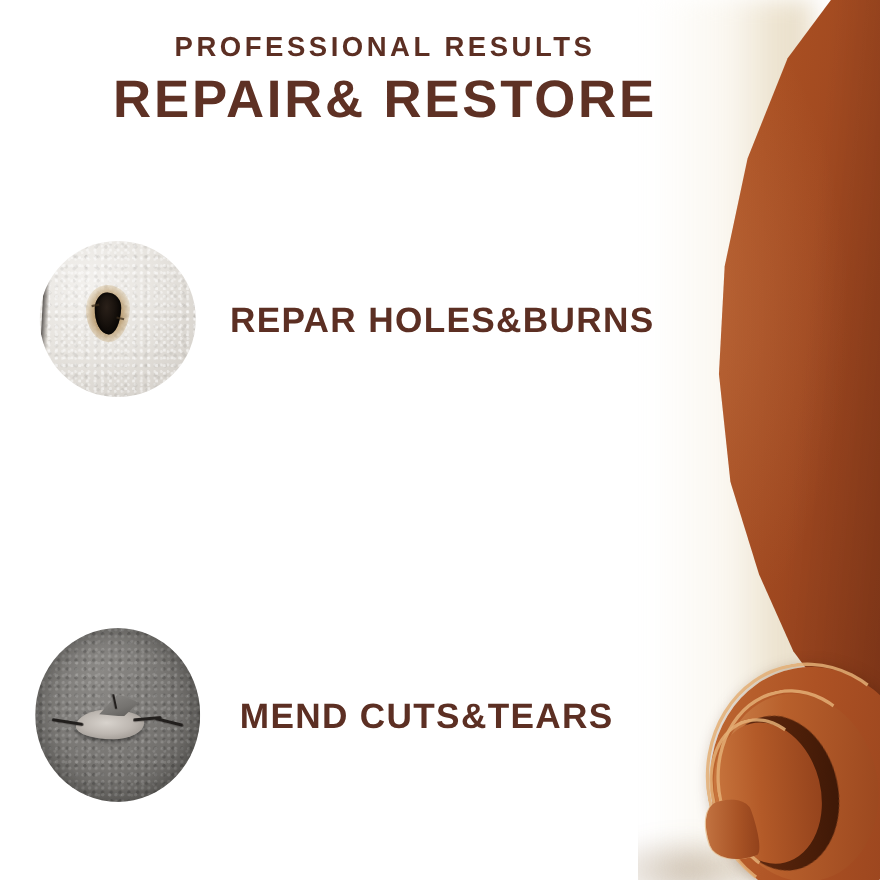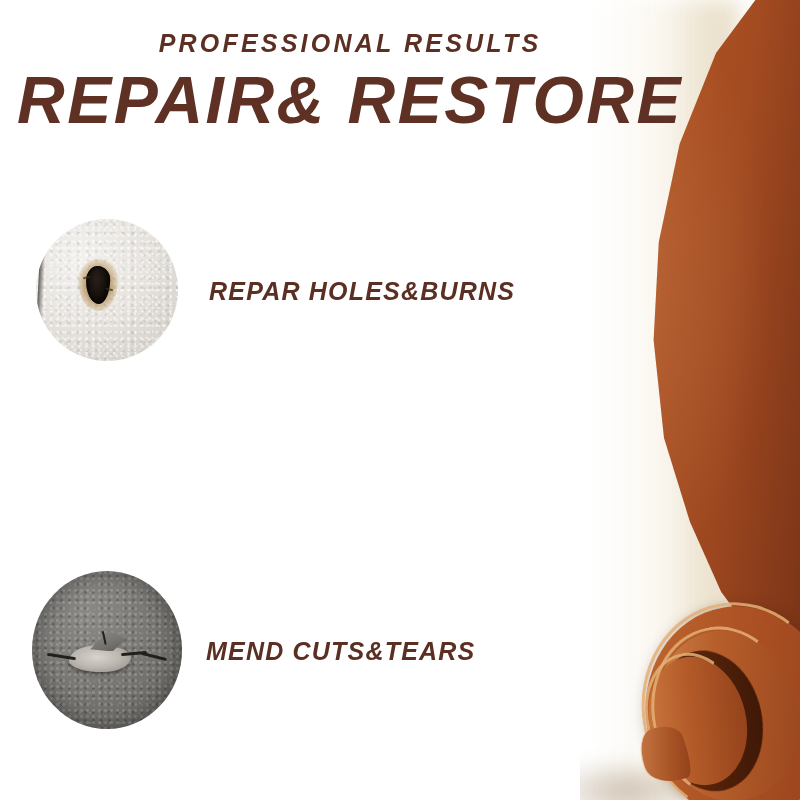--- a/index.html
+++ b/index.html
@@ -13,21 +13,20 @@
     background: #ffffff;
     font-family: "Liberation Sans", sans-serif;
     overflow: hidden;
   }
   .poster {
     position: relative;
     width: 800px;
     height: 800px;
     background: #ffffff;
     overflow: hidden;
-    font-style: italic;
   }
 
   
   .headings {
     position: absolute;
     left: 0;
     top: 30px;
     width: 700px;
     text-align: center;
     z-index: 40;
@@ -37,21 +36,21 @@
     font-size: 25px;
     font-weight: bold;
     letter-spacing: 3.2px;
     color: #5c2f23;
     line-height: 1.1;
     margin: 0;
     white-space: nowrap;
   }
   .headline {
     font-family: "Liberation Sans", sans-serif;
-    font-size: 66px;
+    font-size: 48px;
     font-weight: bold;
     letter-spacing: 2.5px;
     color: #5e3124;
     line-height: 1.05;
     margin: 8px 0 0 0;
     white-space: nowrap;
   }
 
   
   .feature {
@@ -70,29 +69,29 @@
     overflow: hidden;
     flex: 0 0 auto;
     box-shadow: 0 0 0 0 rgba(0,0,0,0);
   }
   .swatch-1 { width: 142px; height: 142px; }
   .swatch-2 { width: 156px; height: 156px; }
   .swatch-3 { width: 150px; height: 158px; }
 
   .feature-label {
     font-family: "Liberation Sans", sans-serif;
-    font-size: 25px;
+    font-size: 32px;
     font-weight: bold;
     letter-spacing: 1.2px;
     color: #5c2f23;
     white-space: nowrap;
   }
   .label-1 { margin-left: 31px; margin-top: 2px; }
   .label-2 { margin-left: 22px; margin-top: 0px; }
-  .label-3 { margin-left: 24px; margin-top: 2px; }
+  .label-3 { margin-left: 36px; margin-top: 2px; }
 
   
   .lea-white {
     position: absolute;
     inset: 0;
     background:
       radial-gradient(circle at 32% 28%, #f3f1ee 0%, #e7e4df 45%, #d8d4ce 78%, #c9c4bd 100%);
   }
   .lea-white-grain {
     position: absolute;

